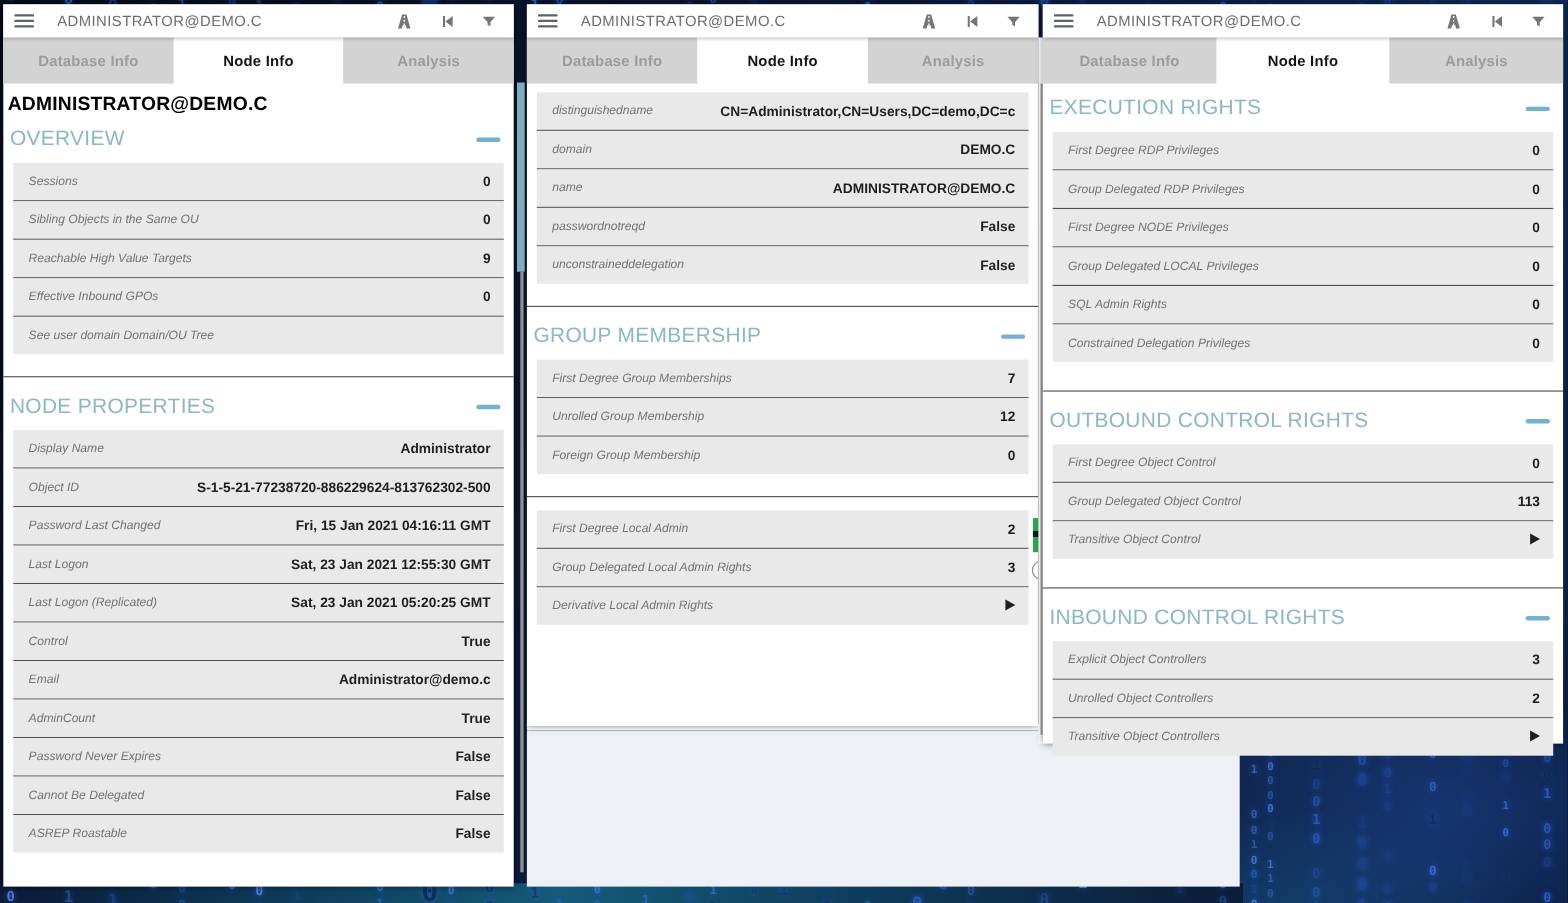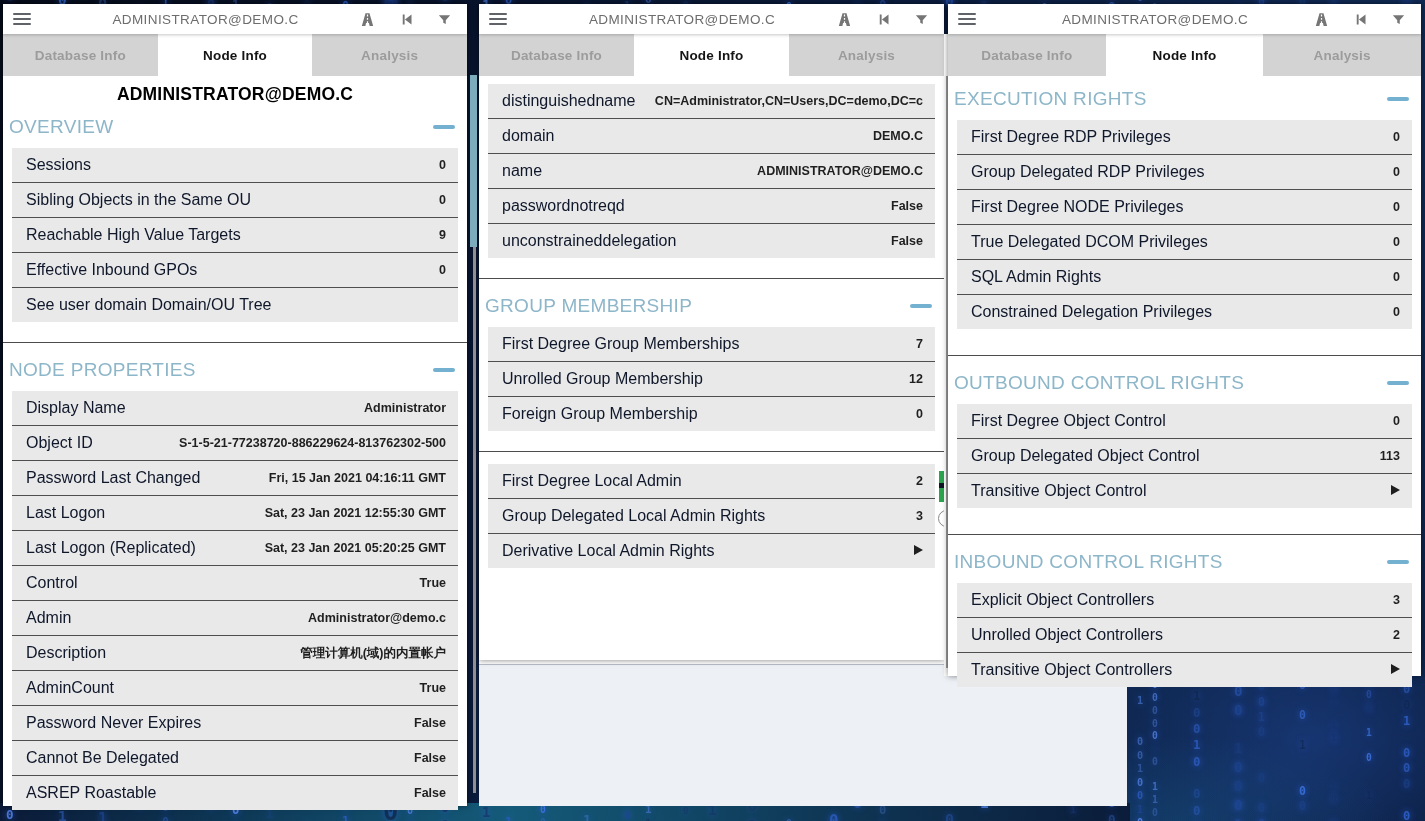--- a/index.html
+++ b/index.html
@@ -41,21 +41,20 @@
   }
   
   #scroll-thumb-1{position:absolute;left:470px;top:75px;width:7px;height:172px;background:#7dadbc;z-index:5;}
   #scroll-rail-1{position:absolute;left:472.5px;top:247px;width:3px;height:546px;background:#909090;z-index:5;}
   #rail2-back{position:absolute;left:944px;top:34px;width:5px;height:642px;background:#ffffff;z-index:5;}
   #scroll-rail-2{position:absolute;left:945.5px;top:76px;width:2.5px;height:592px;background:#9b9b9b;z-index:5;}
   
   .window{
     position:absolute;background:#ffffff;z-index:4;
     box-shadow:0 0 6px rgba(0,0,0,.5);
-    text-align:center;
   }
   #w1{left:3px;top:4px;width:464px;height:802px;}
   #w2{left:479px;top:4px;width:465px;height:656px;z-index:4;}
   #w3{left:948px;top:4px;width:473px;height:672px;z-index:6;}
   .titlebar{
     height:30px;display:flex;align-items:center;background:#fff;
     position:relative;z-index:2;box-shadow:0 1px 3px rgba(0,0,0,.22);
   }
   .hamburger{width:18px;height:12px;margin-left:10px;display:flex;flex-direction:column;justify-content:space-between;cursor:pointer;}
   .hamburger i{display:block;height:2.4px;background:#5f6368;border-radius:1px;}
@@ -83,21 +82,21 @@
   .sec-head{display:flex;align-items:center;justify-content:space-between;padding:4px 12px 10px 6px;}
   .sec-title{font-size:19px;color:#8db6c9;letter-spacing:.3px;line-height:22px;}
   .dash{width:22px;height:4px;background:#74b0cf;border-radius:2px;cursor:pointer;}
   .rows{margin:0 9px;}
   .prow{
     display:flex;justify-content:space-between;align-items:center;gap:8px;
     height:34px;background:#e9e9e9;border-bottom:1px solid #4f4f4f;
     padding:0 12px 0 14px;cursor:pointer;
   }
   .rows .prow:last-child{border-bottom:none;}
-  .plabel{font-size:16px;color:#0f172a;white-space:nowrap;}
+  .plabel{font-size:11px;color:#737373;white-space:nowrap;font-style:italic;}
   .pvalue{font-size:12.5px;color:#1f1f1f;font-weight:bold;white-space:nowrap;}
   .tri{
     width:0;height:0;display:inline-block;
     border-top:5.5px solid transparent;border-bottom:5.5px solid transparent;
     border-left:9px solid #1f1f1f;
   }
 </style>
 </head>
 <body>
 
@@ -631,26 +630,22 @@
           </div>
         <div class="prow">
             <span class="plabel">Last Logon (Replicated)</span>
             <span class="pvalue">Sat, 23 Jan 2021 05:20:25 GMT</span>
           </div>
         <div class="prow">
             <span class="plabel">Control</span>
             <span class="pvalue">True</span>
           </div>
         <div class="prow">
-            <span class="plabel">Admin</span>
+            <span class="plabel">Email</span>
             <span class="pvalue">Administrator@demo.c</span>
-          </div>
-        <div class="prow">
-            <span class="plabel">Description</span>
-            <span class="pvalue">管理计算机(域)的内置帐户</span>
           </div>
         <div class="prow">
             <span class="plabel">AdminCount</span>
             <span class="pvalue">True</span>
           </div>
         <div class="prow">
             <span class="plabel">Password Never Expires</span>
             <span class="pvalue">False</span>
           </div>
         <div class="prow">
@@ -797,21 +792,21 @@
           </div>
         <div class="prow">
             <span class="plabel">Group Delegated RDP Privileges</span>
             <span class="pvalue">0</span>
           </div>
         <div class="prow">
             <span class="plabel">First Degree NODE Privileges</span>
             <span class="pvalue">0</span>
           </div>
         <div class="prow">
-            <span class="plabel">True Delegated DCOM Privileges</span>
+            <span class="plabel">Group Delegated LOCAL Privileges</span>
             <span class="pvalue">0</span>
           </div>
         <div class="prow">
             <span class="plabel">SQL Admin Rights</span>
             <span class="pvalue">0</span>
           </div>
         <div class="prow">
             <span class="plabel">Constrained Delegation Privileges</span>
             <span class="pvalue">0</span>
           </div>

